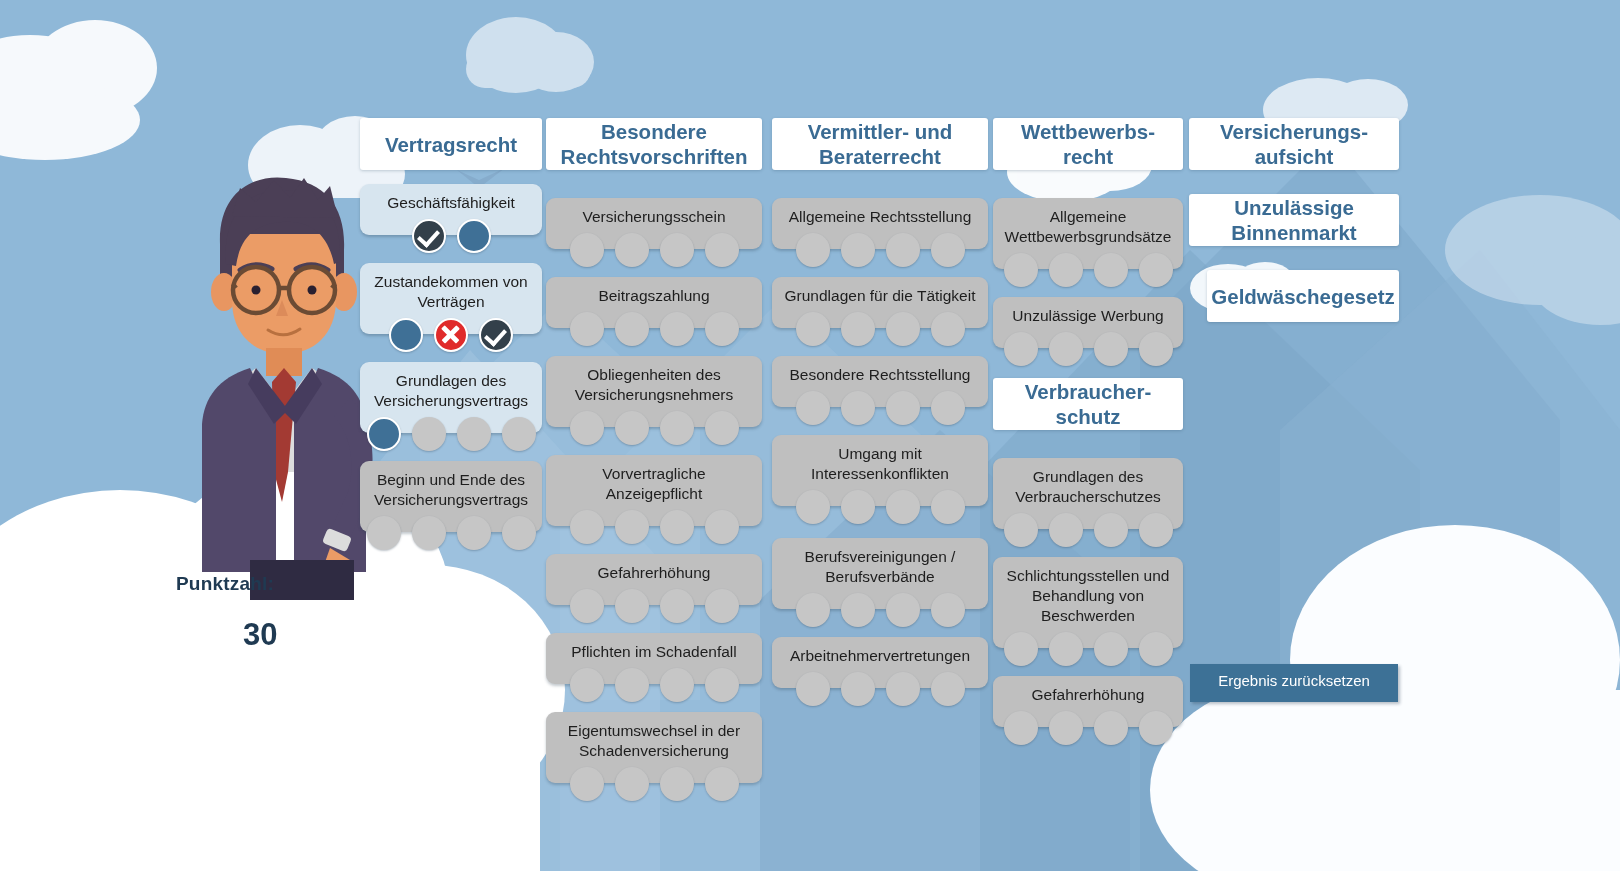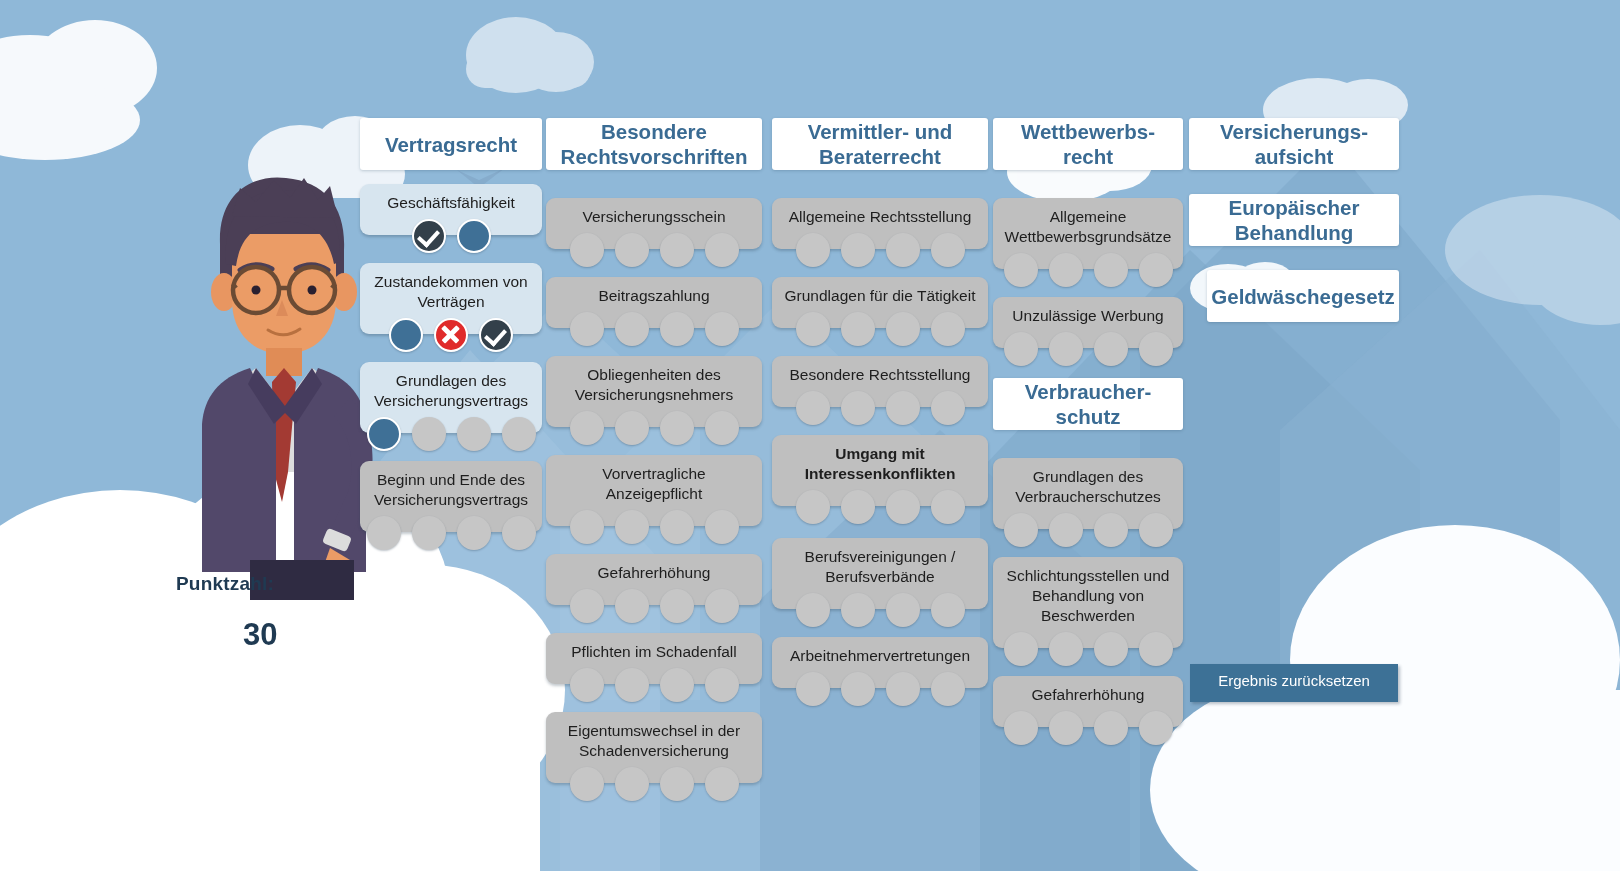--- a/index.html
+++ b/index.html
@@ -384,21 +384,21 @@
           </div>
           <div class="tile-wrap" style="margin-top: 28px;">
             <div class="tile"><span>Besondere Rechtsstellung</span></div>
             <div class="dots">
               <div class="dot"></div>
               <div class="dot"></div>
               <div class="dot"></div>
               <div class="dot"></div>
             </div>
           </div>
-          <div class="tile-wrap" style="margin-top: 28px; font-weight: bold;">
+          <div class="tile-wrap" style="margin-top: 28px;">
             <div class="tile"><span>Umgang mit Interessenkonflikten</span></div>
             <div class="dots">
               <div class="dot"></div>
               <div class="dot"></div>
               <div class="dot"></div>
               <div class="dot"></div>
             </div>
           </div>
           <div class="tile-wrap" style="margin-top: 32px;">
             <div class="tile"><span>Berufsvereinigungen / Berufsverbände</span></div>
@@ -470,21 +470,21 @@
               <div class="dot"></div>
               <div class="dot"></div>
               <div class="dot"></div>
             </div>
           </div>
         </div>
     </div>
 
     <div class="column" id="col-4">
       <div class="heading">Versicherungs-aufsicht</div>
-      <div class="heading sub-heading" style="margin-top:24px">Europäischer Behandlung</div>
+      <div class="heading sub-heading" style="margin-top:24px">Unzulässige Binnenmarkt</div>
       <div class="heading sub-heading" style="margin-top:24px; margin-left:18px">Geldwäschegesetz</div>
     </div>
   </div>
 
   <div class="score-label">Punktzahl:</div>
   <div class="score-value">30</div>
 
   <div class="reset-btn">Ergebnis zurücksetzen</div>
 
 </div>

